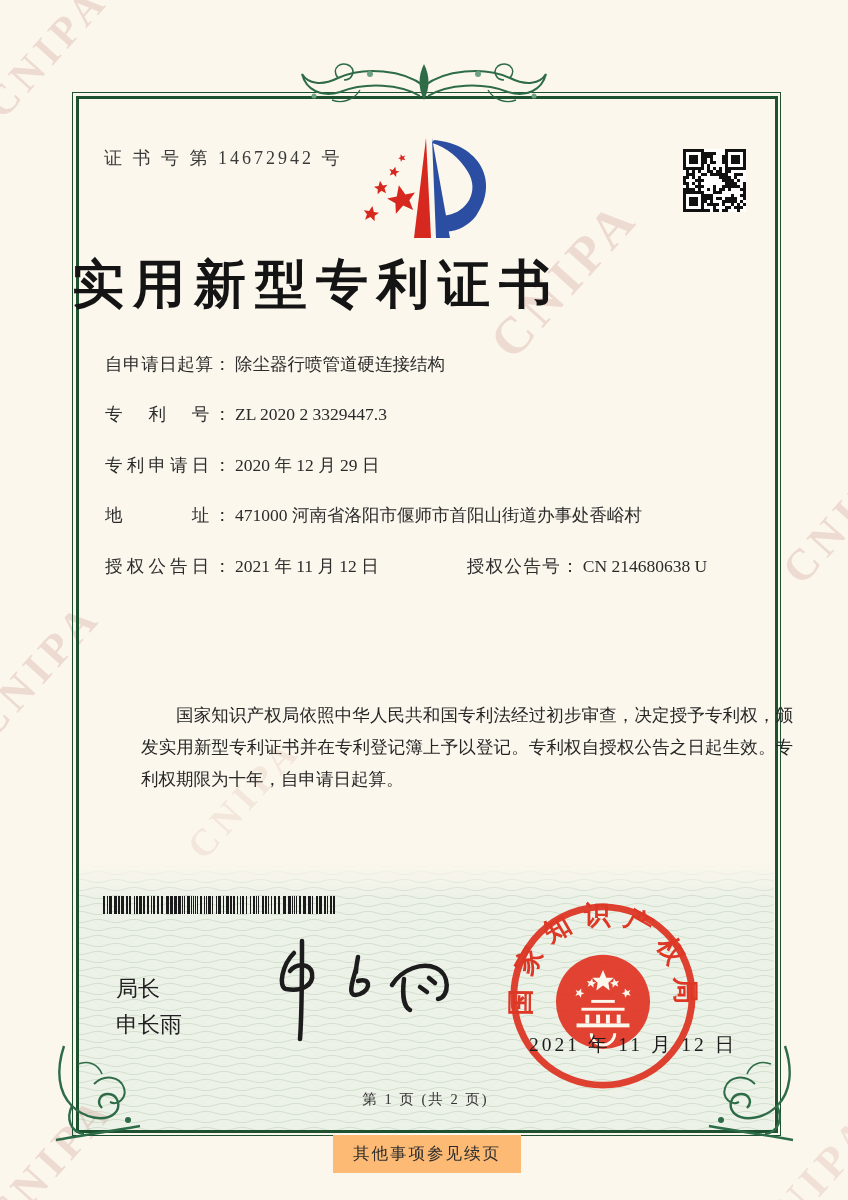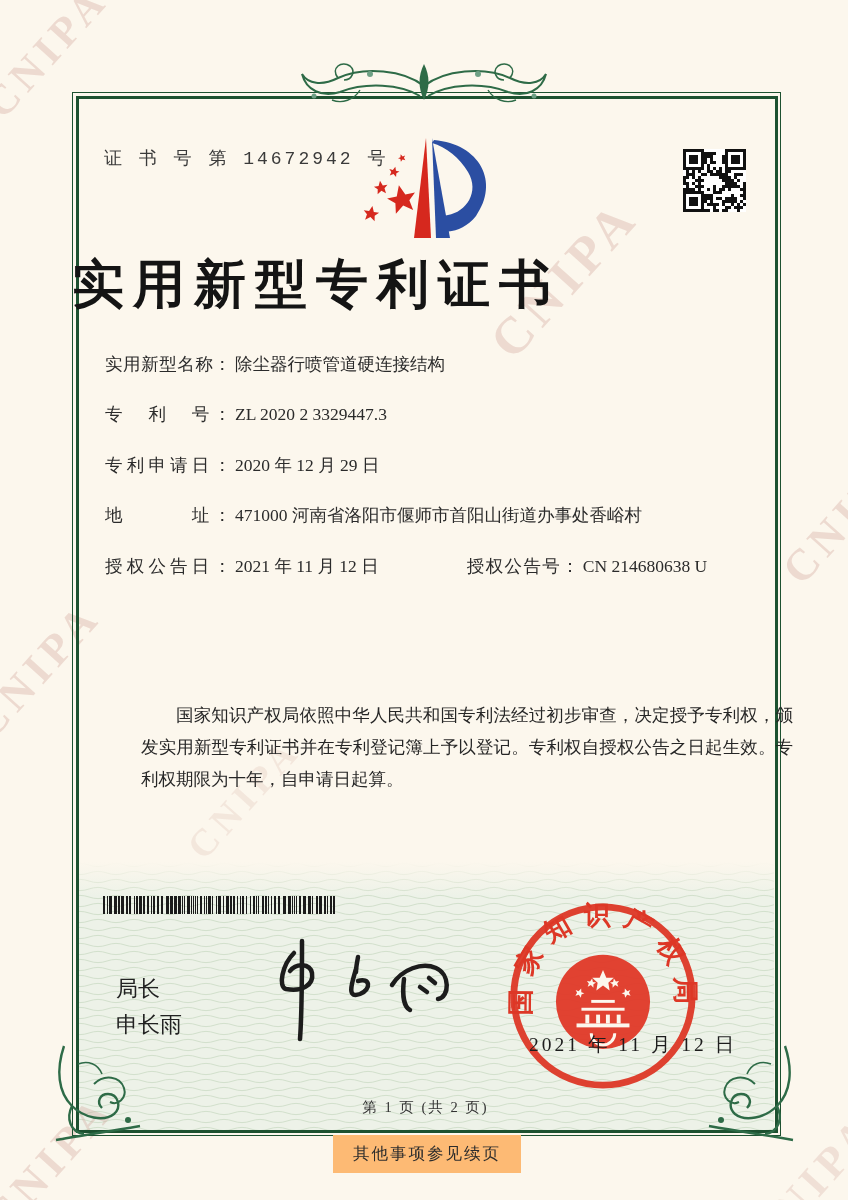--- a/index.html
+++ b/index.html
@@ -11,35 +11,35 @@
     letter-spacing:6px;transform:rotate(-48deg);transform-origin:left top;pointer-events:none;
     font-family:"Liberation Serif","DejaVu Serif",serif;}
   
   .frame{position:absolute;left:72px;top:92px;width:707px;height:1042px;border:1.5px solid #1d5130;z-index:3;}
   .frame-inner{position:absolute;inset:2.5px;border:3px solid #1d5130;}
   
   #waves-wrap{position:absolute;left:77px;top:862px;width:697px;height:270px;z-index:1;}
   #waves-fade{position:absolute;left:77px;top:862px;width:697px;height:34px;z-index:1;
     background:linear-gradient(180deg,#fcf7ed 0%,rgba(252,247,237,0) 100%);}
   
-  .cert-no{position:absolute;left:104px;top:146px;font-size:18px;letter-spacing:3px;color:#3a3a3a;z-index:5;font-family:Liberation Mono, monospace;}
+  .cert-no{position:absolute;left:104px;top:146px;font-size:18px;letter-spacing:3px;color:#3a3a3a;z-index:5;}
   .title{position:absolute;left:72px;top:250px;width:707px;text-align:left;font-size:52px;font-weight:bold;
     letter-spacing:9px;color:#141414;z-index:5;}
   .fields{position:absolute;left:105px;top:352px;width:660px;z-index:5;font-size:17.5px;color:#2b2b2b;}
   .field-row{height:50.4px;white-space:nowrap;}
   .field-label{display:inline-block;width:126px;text-align:justify;text-align-last:justify;}
   .field-value{margin-left:4px;}
   .grant-no{display:inline-block;margin-left:88px;}
   .body-text{position:absolute;left:105px;top:699px;width:652px;font-size:17.5px;line-height:32.2px;
     color:#262626;text-align:justify;z-index:5;margin-left:36px;}
   .body-text p{margin:0;text-indent:2em;}
   .signer{position:absolute;left:116px;top:971px;z-index:5;font-size:22px;color:#222;line-height:36px;}
   .seal-date{position:absolute;left:529px;top:1031px;z-index:6;font-size:19.5px;letter-spacing:3px;color:#1d1d1d;}
   .page-info{position:absolute;left:72px;top:1090px;width:707px;text-align:center;font-size:14.5px;
-    letter-spacing:2px;color:#333;z-index:5;margin-top:8px;}
+    letter-spacing:2px;color:#333;z-index:5;}
   .note-box{position:absolute;left:333px;top:1135px;width:188px;height:38px;background:#fdba74;z-index:5;
     display:flex;align-items:center;justify-content:center;font-size:16.5px;letter-spacing:2px;color:#2c2c2c;}
   .z5{z-index:5;}
 </style>
 </head>
 <body>
 
 <div class="page">
 
   <span class="watermark" style="left:-25px;top:95px;font-size:42px;">CNIPA</span>
@@ -394,21 +394,21 @@
       <rect x="33" y="60" width="3" height="3" fill="#111"></rect>
       <rect x="39" y="60" width="3" height="3" fill="#111"></rect>
       <rect x="42" y="60" width="3" height="3" fill="#111"></rect>
       <rect x="54" y="60" width="3" height="3" fill="#111"></rect>
     </svg>
 
   <div class="title">实用新型专利证书</div>
 
   <div class="fields">
     <div class="field-row">
-      <span class="field-label">实用新型名称：</span><span class="field-value">除尘器行喷管道硬连接结构</span>
+      <span class="field-label">自申请日起算：</span><span class="field-value">除尘器行喷管道硬连接结构</span>
     </div>
     <div class="field-row">
       <span class="field-label">专　利　号：</span><span class="field-value">ZL 2020 2 3329447.3</span>
     </div>
     <div class="field-row">
       <span class="field-label">专利申请日：</span><span class="field-value">2020 年 12 月 29 日</span>
     </div>
     <div class="field-row">
       <span class="field-label">地　　　址：</span><span class="field-value">471000 河南省洛阳市偃师市首阳山街道办事处香峪村</span>
     </div>

